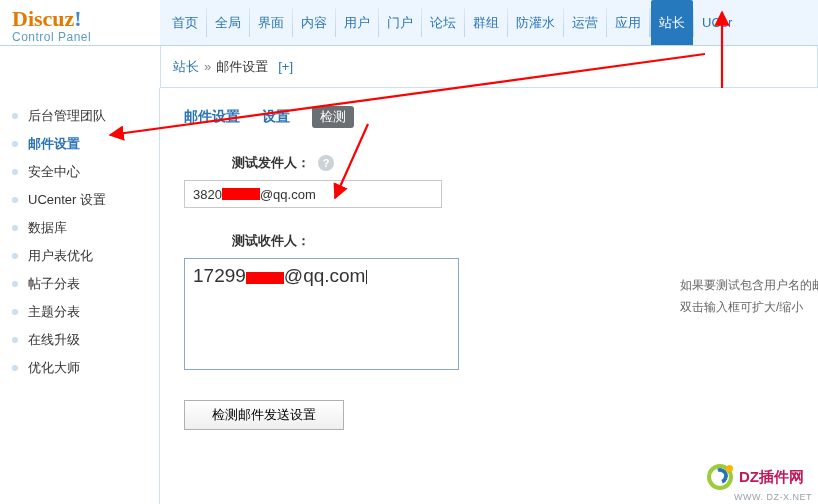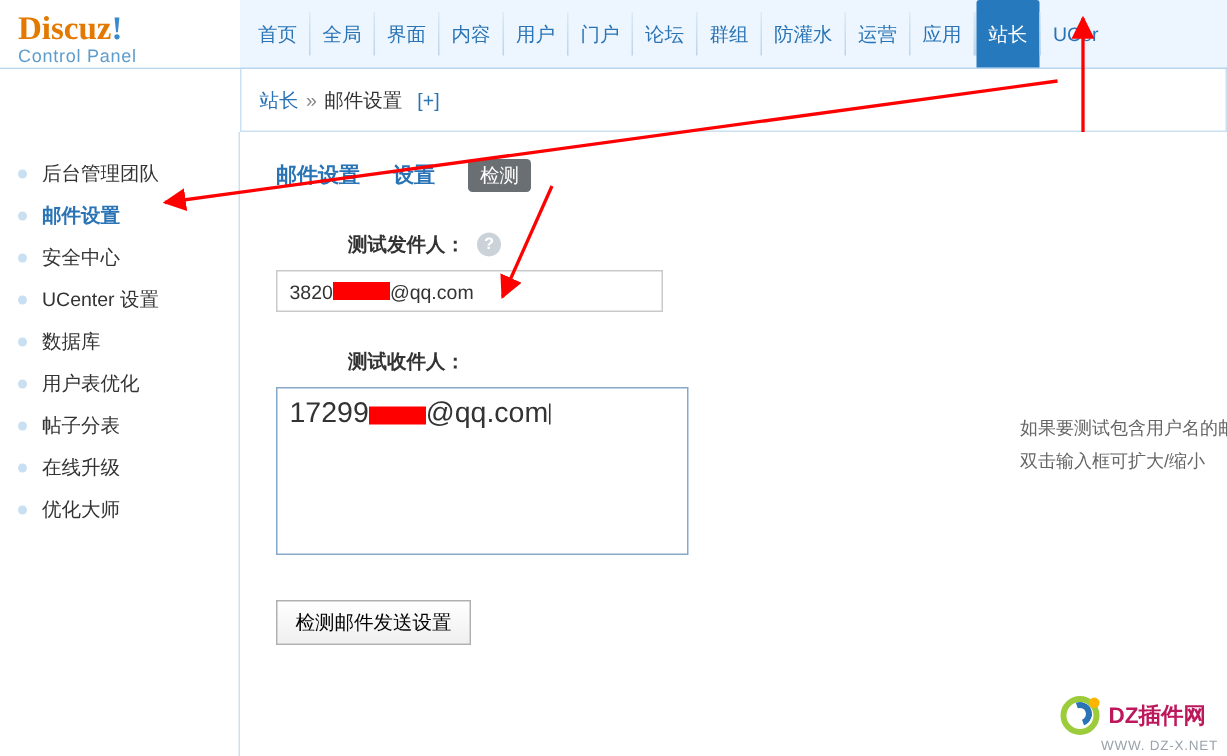--- a/index.html
+++ b/index.html
@@ -41,21 +41,21 @@
   .tip-icon { display:inline-flex; width:16px; height:16px; border-radius:50%; background:#cbd2d8; color:#fff; font-size:11px; align-items:center; justify-content:center; margin-left:8px; }
 
   .text-input { width:258px; height:28px; border:1px solid #c9c9c9; padding:0 8px; font-size:13px; font-family:inherit; color:#333; }
   .text-area  { width:275px; height:112px; border:1px solid #88a8c8; padding:6px 8px; font-size:19px; font-family:inherit; color:#333; resize:none; }
 
   .sender-box   { margin-bottom:24px; }
   .receiver-box { margin-bottom:30px; }
   .hint { position:absolute; left:520px; top:186px; width:260px; color:#666; font-size:12px; line-height:22px; }
   .hint-line { white-space:nowrap; }
 
-  .submit-row .submit-btn { border:1px solid #b0b0b0; background:linear-gradient(#ffffff,#efefef); padding:5px 12px; font-size:13px; cursor:pointer; }
+  .submit-row .submit-btn { border:1px solid #b0b0b0; background:linear-gradient(#ffffff,#efefef); padding:5px 27px; font-size:13px; cursor:pointer; }
 
   .redact { display:inline-block; width:38px; height:12px; background:#ff0000; vertical-align:-2px; }
 
   
   .annotations { position:absolute; inset:0; pointer-events:none; z-index:50; }
   .arrowhead { fill:#ff0000; }
   .arrowline { stroke:#ff0000; stroke-width:2.2; fill:none; }
 
   
   .watermark { position:absolute; right:14px; bottom:14px; display:flex; align-items:center; gap:6px; font-size:15px; color:#be185d; font-weight:700; }
@@ -140,20 +140,24 @@
       <div class="side-item">
         <span class="dot"></span>
         <span>用户表优化</span>
       </div>
       <div class="side-item">
         <span class="dot"></span>
         <span>帖子分表</span>
       </div>
       <div class="side-item">
         <span class="dot"></span>
+        <span>主题分表</span>
+      </div>
+      <div class="side-item">
+        <span class="dot"></span>
         <span>在线升级</span>
       </div>
       <div class="side-item">
         <span class="dot"></span>
         <span>优化大师</span>
       </div>
     </div>
 
   <div class="content">
 

